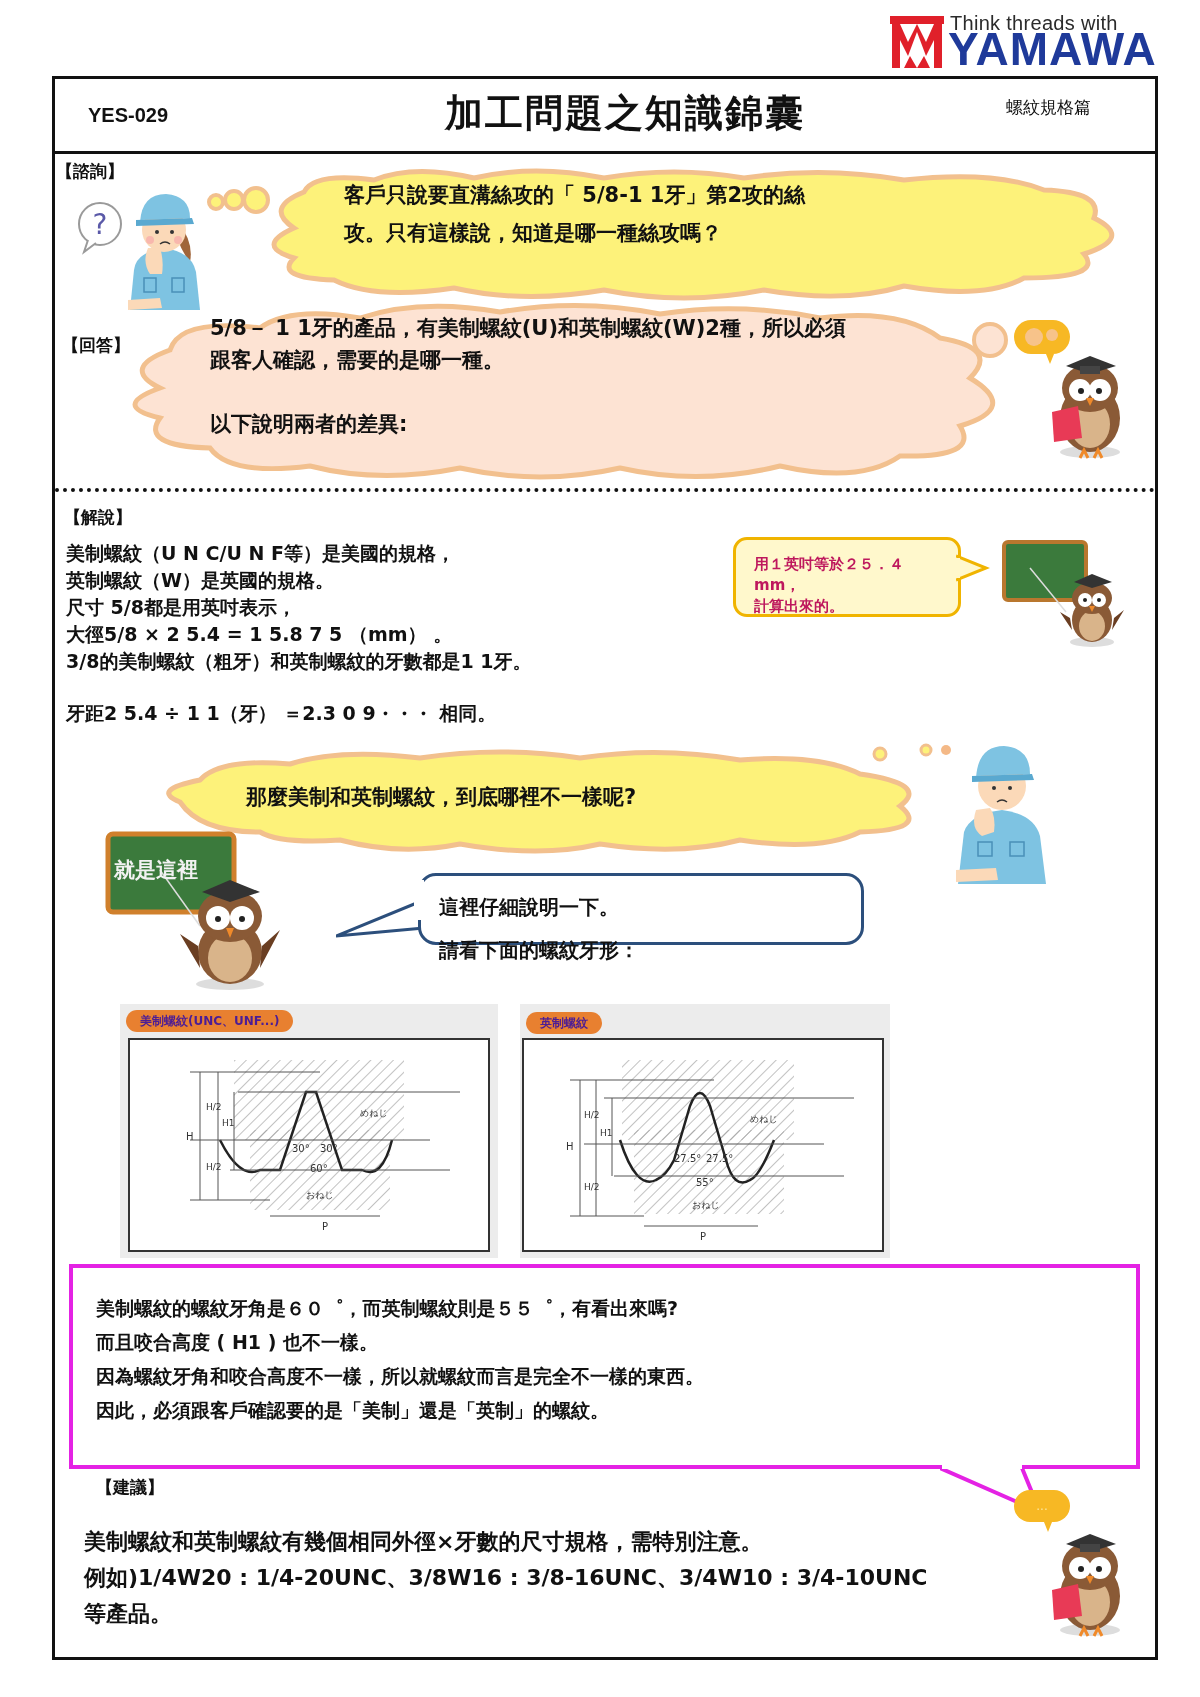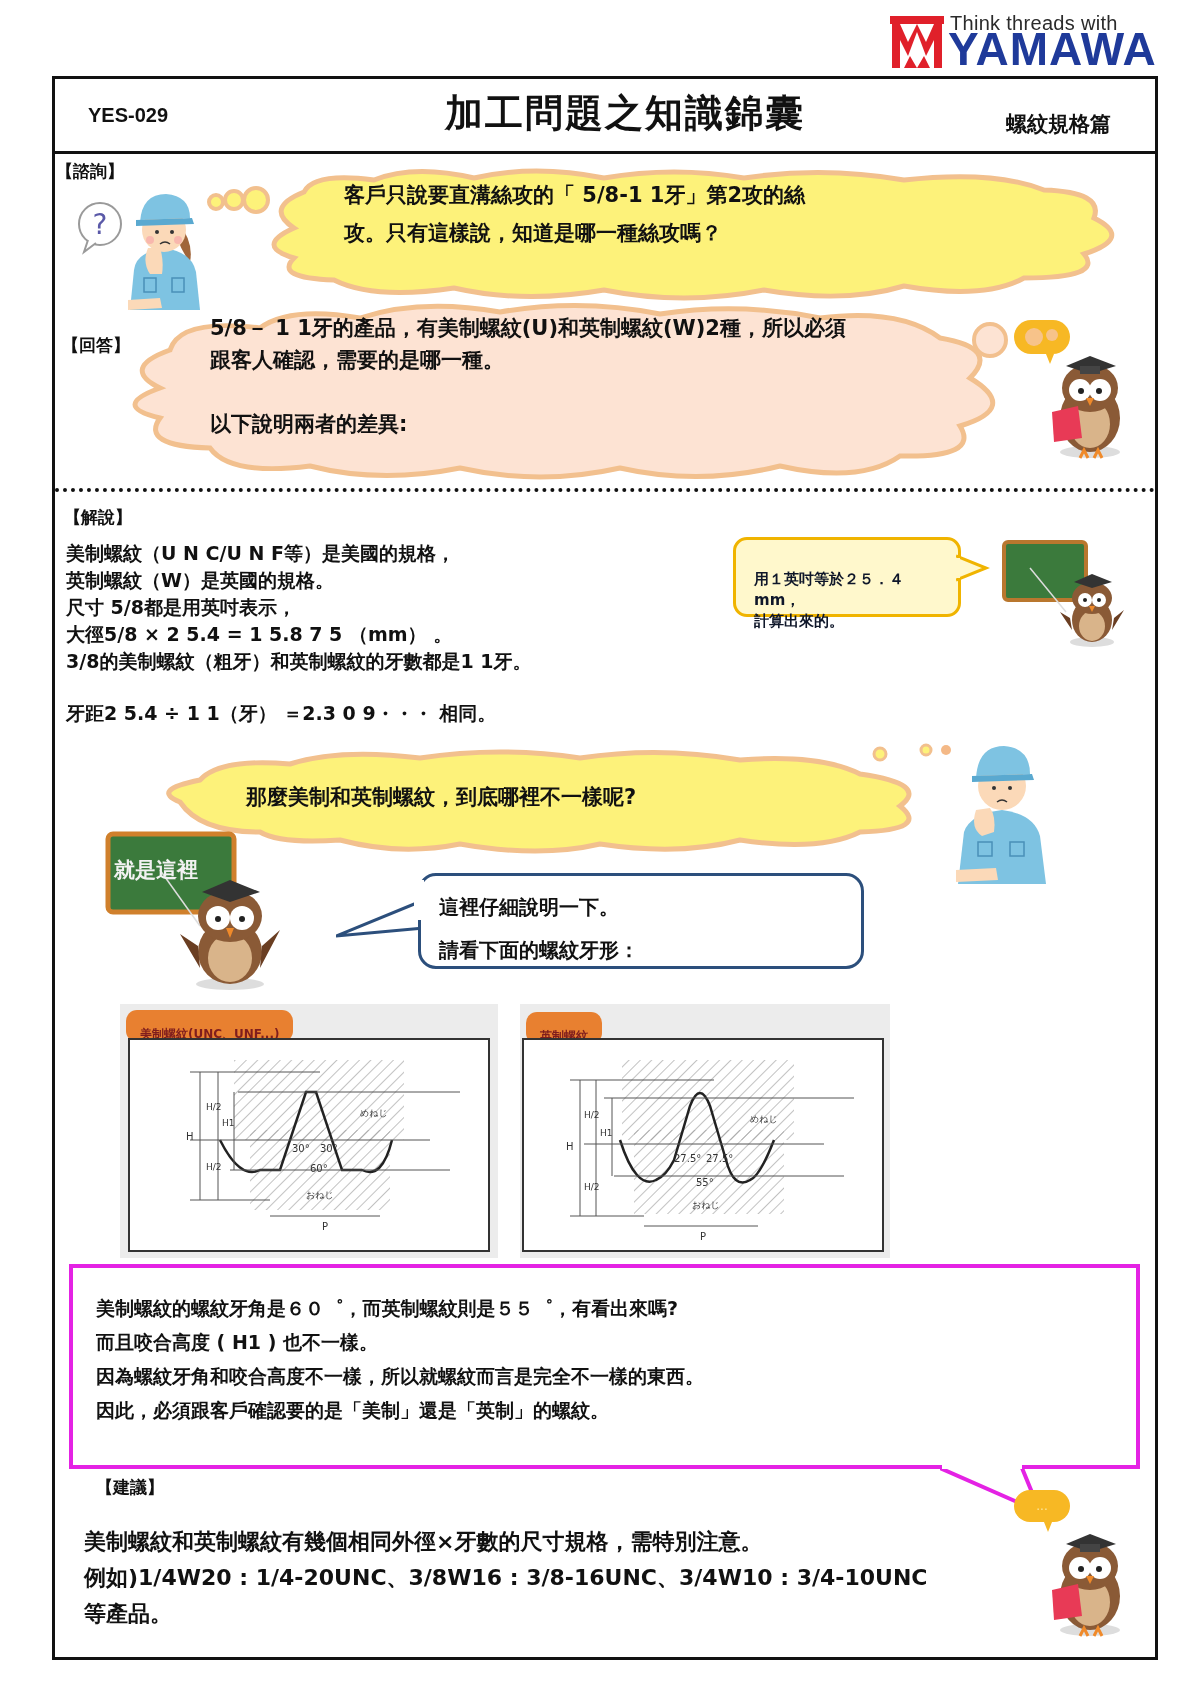--- a/index.html
+++ b/index.html
@@ -12,39 +12,39 @@
   .logo { left: 888px; top: 10px; width: 260px; height: 62px; }
   .logo-mark { position: absolute; left: 0; top: 2px; width: 58px; height: 58px; }
   .logo-tag { position: absolute; left: 62px; top: 2px; font-family: "Liberation Sans", sans-serif; font-size: 20px; color: #2b2b2b; letter-spacing: 0.3px; }
   .logo-name { position: absolute; left: 60px; top: 14px; font-family: "Liberation Sans", sans-serif; font-weight: bold; font-size: 46px; color: #1f3a9a; letter-spacing: 1px; line-height: 50px; }
 
   
   .frame { left: 52px; top: 76px; width: 1106px; height: 1584px; border: 3px solid #111; }
   .header-row { left: 52px; top: 76px; width: 1106px; height: 78px; border-bottom: 3px solid #111; }
   .doc-id { left: 88px; top: 104px; font-size: 20px; font-weight: bold; font-family: "Liberation Sans", sans-serif; }
   .doc-title { left: 0; width: 1250px; top: 88px; text-align: center; font-size: 38px; font-weight: bold; letter-spacing: 2px; }
-  .doc-cat { left: 1006px; top: 110px; font-size: 21px; font-weight: bold; }
+  .doc-cat { left: 1006px; top: 96px; font-size: 17px; font-weight: normal; }
 
   .section-label { font-size: 17px; font-weight: bold; }
 
   
   .cloud { position: absolute; }
   .cloud-text { position: absolute; font-size: 21px; font-weight: bold; line-height: 38px; color: #111; }
 
   .dotted-divider { left: 55px; top: 488px; width: 1100px; height: 0; border-top: 4px dotted #111; }
 
   .body-text { font-size: 19px; line-height: 27px; font-weight: bold; color: #111; }
 
-  .hint-bubble { left: 733px; top: 537px; width: 228px; height: 80px; background: #fff8cc; border: 3px solid #f0b400; border-radius: 14px; padding: 29px 18px; color: #0f172a; font-size: 15px; line-height: 21px; font-weight: bold; }
-
-  .explain-bubble { left: 418px; top: 873px; width: 446px; height: 96px; border: 3px solid #2c4f7c; border-radius: 18px; background: #fff; padding: 10px 18px; font-size: 20px; font-weight: bold; line-height: 43px; }
+  .hint-bubble { left: 733px; top: 537px; width: 228px; height: 80px; background: #fff8cc; border: 3px solid #f0b400; border-radius: 14px; padding: 14px 18px; color: #be185d; font-size: 15px; line-height: 21px; font-weight: bold; }
+
+  .explain-bubble { left: 418px; top: 873px; width: 446px; height: 72px; border: 3px solid #2c4f7c; border-radius: 18px; background: #fff; padding: 10px 18px; font-size: 20px; font-weight: bold; line-height: 43px; }
 
   .diagram { border: 2px solid #333; background: #fff; }
   .diagram-wrap { background: #ececec; }
-  .diagram-tag { position: absolute; height: 22px; border-radius: 11px; background: #e88030; color: #7f1d1d; font-size: 12px; font-weight: bold; padding: 16px 14px; }
+  .diagram-tag { position: absolute; height: 22px; border-radius: 11px; background: #e88030; color: #4c1d95; font-size: 12px; font-weight: bold; padding: 3px 14px; }
 
   .magenta-box { left: 69px; top: 1264px; width: 1071px; height: 205px; border: 4px solid #e422e4; background: #fff; }
   .magenta-text { left: 96px; top: 1284px; font-size: 19px; font-weight: bold; line-height: 34px; margin-top: 7px; }
 
   .suggest-text { left: 84px; top: 1524px; font-size: 22px; font-weight: bold; line-height: 36px; }
 </style>
 </head>
 <body>
 
 <div class="abs logo">

